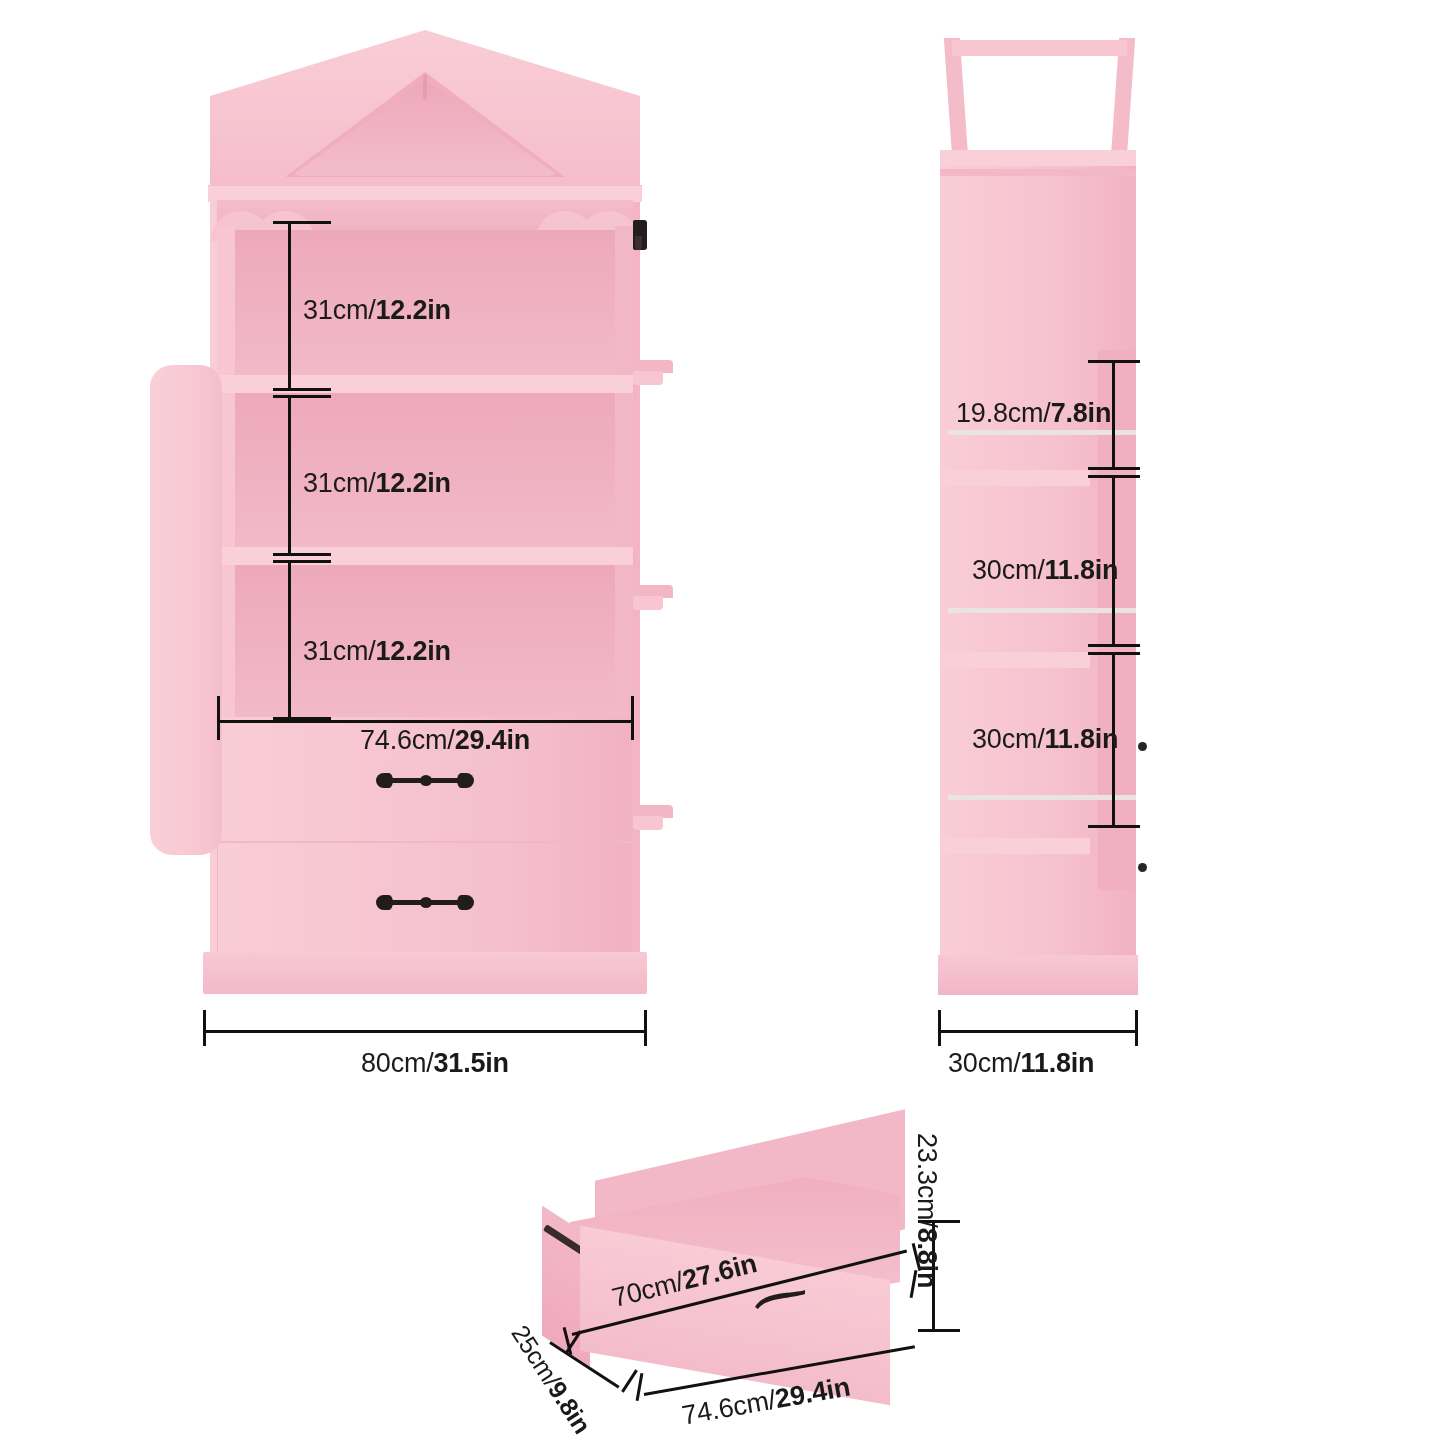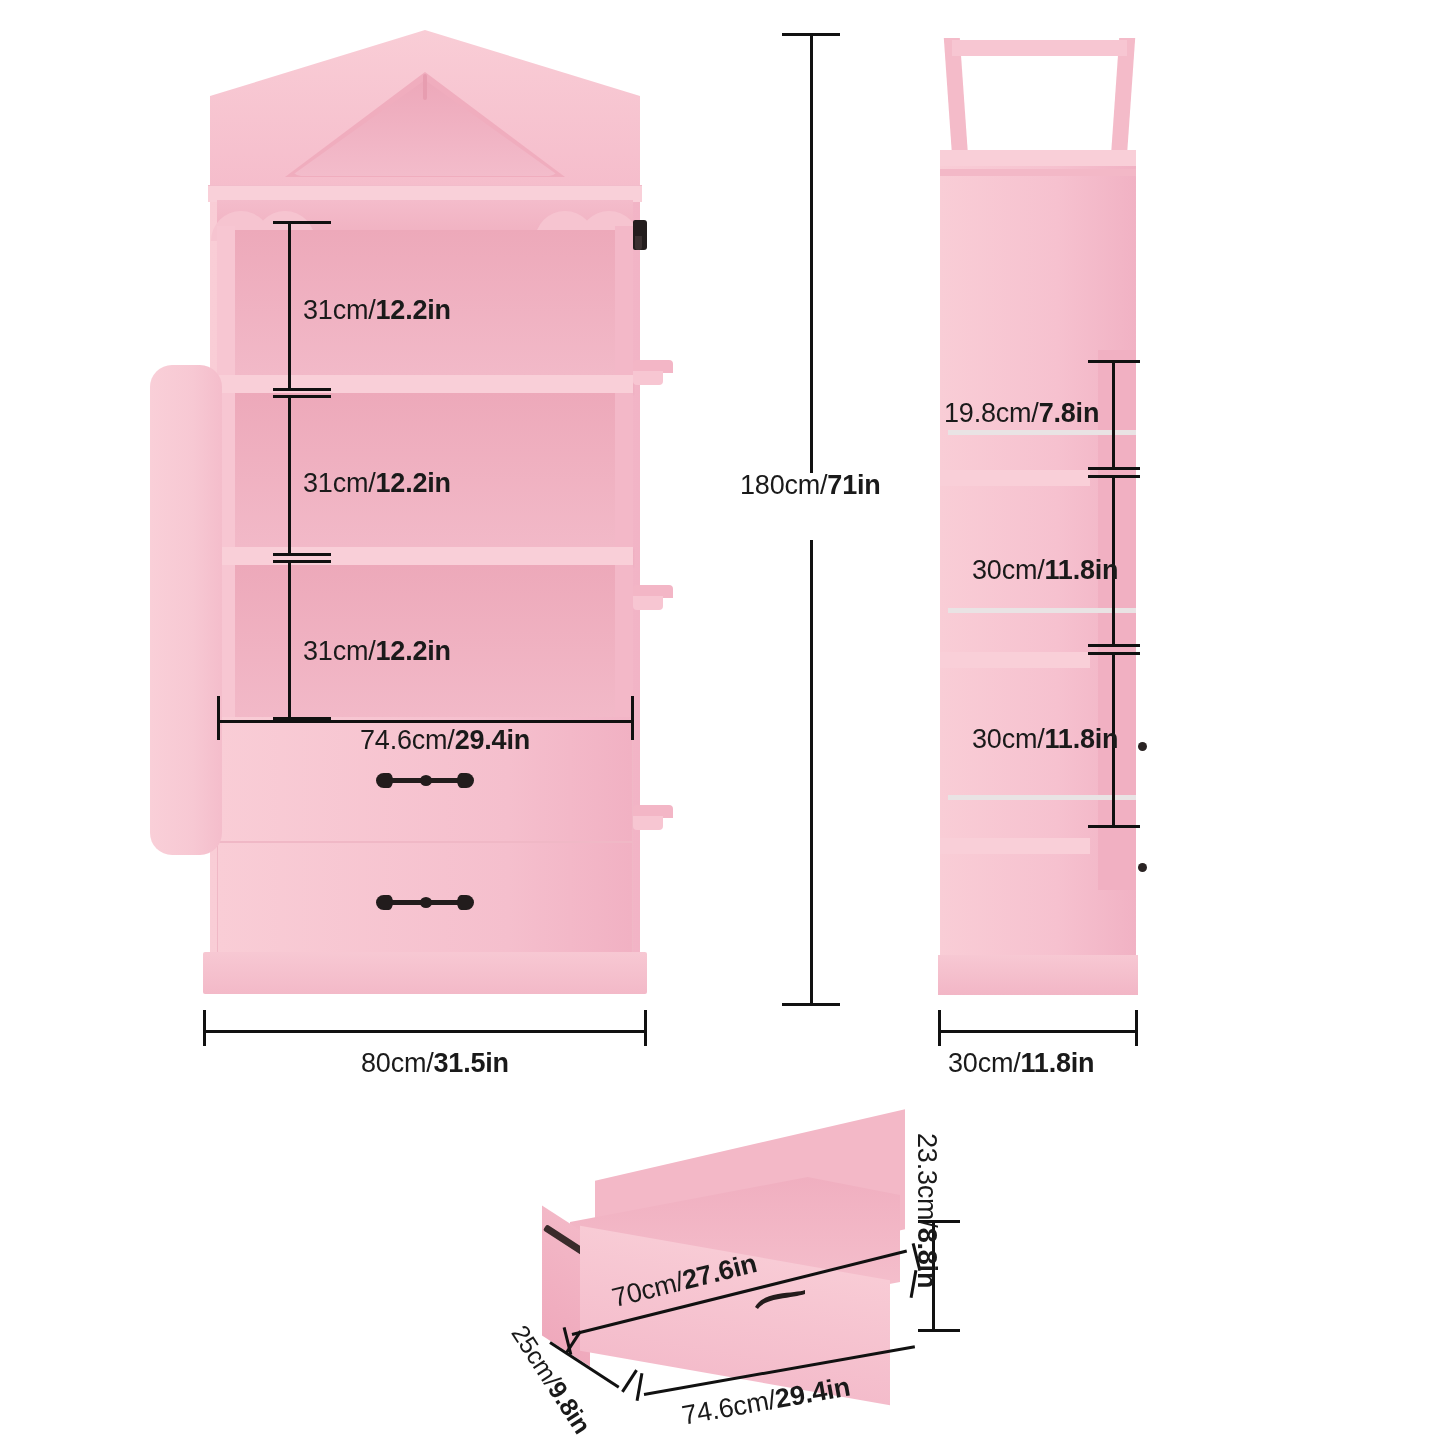--- a/index.html
+++ b/index.html
@@ -306,29 +306,20 @@
     </div>
 
     <div class="tickv" style="left:48px; top:980px; height:36px;"></div>
     <div class="tickv" style="left:489px; top:980px; height:36px;"></div>
     <div class="hline" style="left:48px; top:1000px; width:444px;"></div>
     <div class="dim" style="left:206px; top:1020px;">
       <span class="u">80cm/</span><b>31.5in</b>
     </div>
   </div>
 
-  <div class="abs" style="left:740px; top:20px; width:180px; height:1010px;">
-    <div class="tickh" style="left:42px; top:13px; width:58px;"></div>
-    <div class="vline" style="left:70px; top:13px; height:440px;"></div>
-    <div class="vline" style="left:70px; top:520px; height:465px;"></div>
-    <div class="tickh" style="left:42px; top:983px; width:58px;"></div>
-    <div class="dim" style="left:0px; top:452px;">
-      <span class="u">180cm/</span><b>71in</b>
-    </div>
-  </div>
 
   <div id="side">
 
     <div class="sv-leg" style="left:18px; top:8px; height:120px; transform: skewX(4deg);"></div>
     <div class="sv-leg" style="left:185px; top:8px; height:120px; transform: skewX(-4deg);"></div>
     <div class="sv-rail" style="left:22px; top:10px; width:175px;"></div>
 
     <div class="sv-body" style="left:10px; top:120px; width:196px; height:805px;"></div>
     <div class="sv-lip" style="left:10px; top:120px; width:196px; height:16px;"></div>
     <div class="sv-lip" style="left:10px; top:139px; width:196px; height:7px; background:#f3b8c7;"></div>
@@ -345,21 +336,21 @@
     <div class="sv-lip" style="left:10px; top:808px; width:150px; height:16px;"></div>
 
     <div class="sv-dot" style="left:208px; top:712px;"></div>
     <div class="sv-dot" style="left:208px; top:833px;"></div>
 
     <div class="sv-plinth" style="left:8px; top:925px; width:200px; height:40px;"></div>
 
     <div class="tickh" style="left:158px; top:330px; width:52px;"></div>
     <div class="vline" style="left:182px; top:330px; height:110px;"></div>
     <div class="tickh" style="left:158px; top:437px; width:52px;"></div>
-    <div class="dim" style="left:14px; top:370px;">
+    <div class="dim" style="left:26px; top:370px;">
       <span class="u">19.8cm/</span><b>7.8in</b>
     </div>
 
     <div class="tickh" style="left:158px; top:445px; width:52px;"></div>
     <div class="vline" style="left:182px; top:445px; height:172px;"></div>
     <div class="tickh" style="left:158px; top:614px; width:52px;"></div>
     <div class="dim" style="left:42px; top:527px;">
       <span class="u">30cm/</span><b>11.8in</b>
     </div>
 

